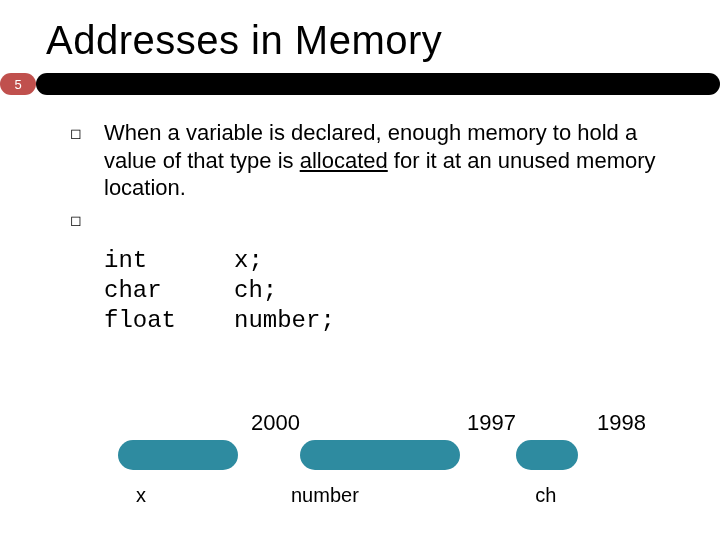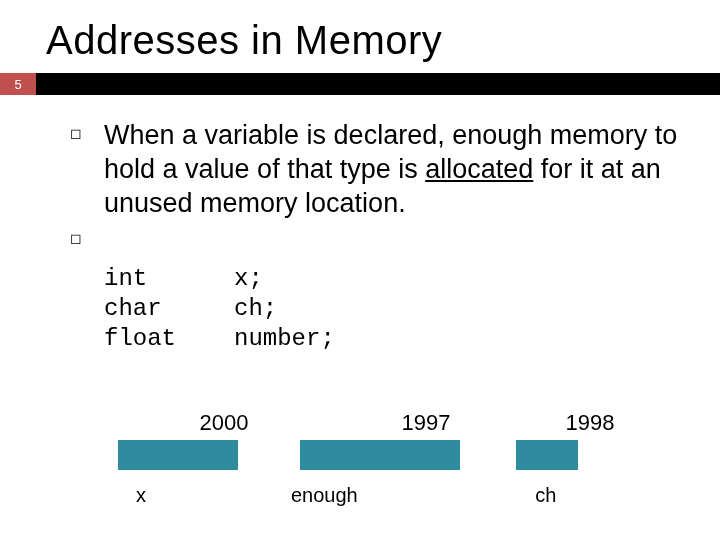--- a/index.html
+++ b/index.html
@@ -1,32 +1,32 @@
 <!DOCTYPE html>
 <html><head>
 <meta charset="utf-8">
 <style>
-  * { margin: 0; padding: 0; box-sizing: border-box; }
+  * { margin: 0; padding: 0; box-sizing: border-box; border-radius: 28px; }
   html, body { width: 720px; height: 540px; background: #fff; font-family: Arial, Helvetica, sans-serif; color: #000; }
   .slide { width: 720px; height: 540px; position: relative; }
   .title { font-size: 40px; font-weight: 400; padding: 18px 0 10px 46px; letter-spacing: 0.5px; }
   .divider-row { width: 100%; height: 22px; display: flex; }
   .divider-left { width: 36px; height: 22px; background: #c0504d; color: #fff; font-size: 13px; display: flex; align-items: center; justify-content: center; }
   .divider-right { flex: 1; height: 22px; background: #000; }
   .content { padding: 24px 40px 0 70px; }
   .bullet-item { display: flex; margin-bottom: 4px; }
   .bullet-marker { width: 34px; flex-shrink: 0; font-size: 14px; padding-top: 6px; }
-  .bullet-text { font-size: 27px; line-height: 1.25; }
+  .bullet-text { font-size: 22px; line-height: 1.25; }
   .underline { text-decoration: underline; }
   .code-lines { margin-left: 34px; margin-top: 18px; }
   .code-line { display: flex; font-family: "Courier New", Courier, monospace; font-size: 24px; line-height: 1.25; }
   .code-type { width: 130px; }
   .memory-row { position: absolute; left: 118px; top: 410px; width: 540px; }
   .addr-labels { display: flex; }
-  .addr-label { font-size: 22px; text-align: center; }
+  .addr-label { font-size: 22px; text-align: right; }
   .addr-label.a1 { width: 182px; padding-left: 30px; }
   .addr-label.a2 { width: 216px; padding-left: 36px; }
   .addr-label.a3 { width: 130px; padding-left: 18px; }
   .boxes { display: flex; margin-top: 4px; }
   .box { height: 30px; background: #2e8ba0; }
   .box.b1 { width: 120px; margin-right: 62px; }
   .box.b2 { width: 160px; margin-right: 56px; }
   .box.b3 { width: 62px; }
   .var-labels { display: flex; margin-top: 14px; font-size: 20px; }
   .var-label.v1 { width: 182px; padding-left: 18px; }
@@ -81,18 +81,18 @@
       <div class="addr-label a2">1997</div>
       <div class="addr-label a3">1998</div>
     </div>
     <div class="boxes">
       <div class="box b1"></div>
       <div class="box b2"></div>
       <div class="box b3"></div>
     </div>
     <div class="var-labels">
       <div class="var-label v1">x</div>
-      <div class="var-label v2">enough</div>
+      <div class="var-label v2">number</div>
       <div class="var-label v3">ch</div>
     </div>
   </div>
 
 </div>
 
 </body></html>

